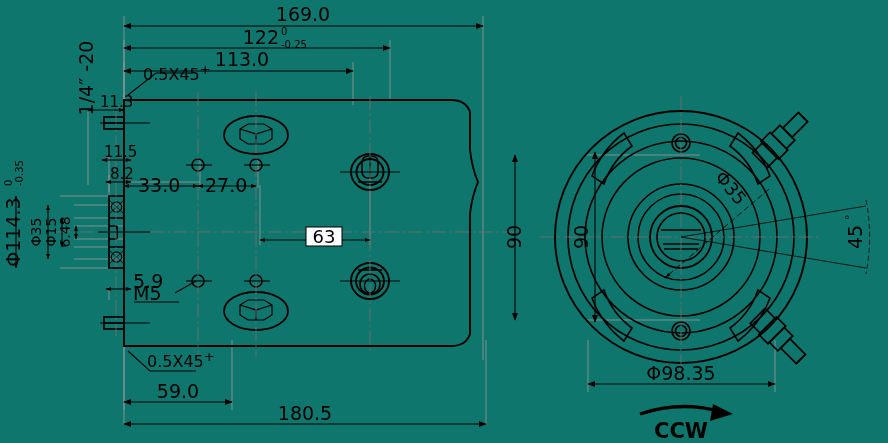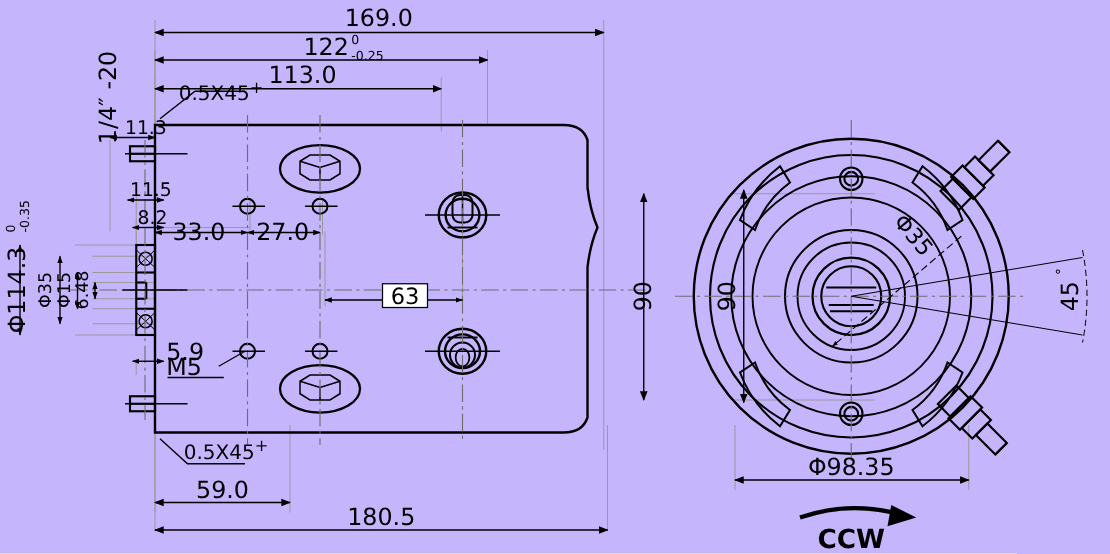--- a/index.html
+++ b/index.html
@@ -1,18 +1,18 @@
 <!DOCTYPE html>
 <html><head>
 <meta charset="utf-8">
 <style>
   html,body{margin:0;padding:0;background:#ffffff;}
   body{width:888px;height:443px;overflow:hidden;
        font-family:"DejaVu Sans","Liberation Sans",sans-serif;}
-  #sheet{position:relative;width:888px;height:443px;background:#c4b5fd;}
+  #sheet{position:relative;width:888px;height:443px;background:#0f766e;}
   svg{display:block;}
   .dimtxt{font-family:"DejaVu Sans","Liberation Sans",sans-serif;fill:#000;}
 </style>
 </head>
 <body>
 
 <div id="sheet">
 <svg width="888" height="443" viewBox="0 0 888 443" shape-rendering="geometricPrecision">
 
   <defs>

